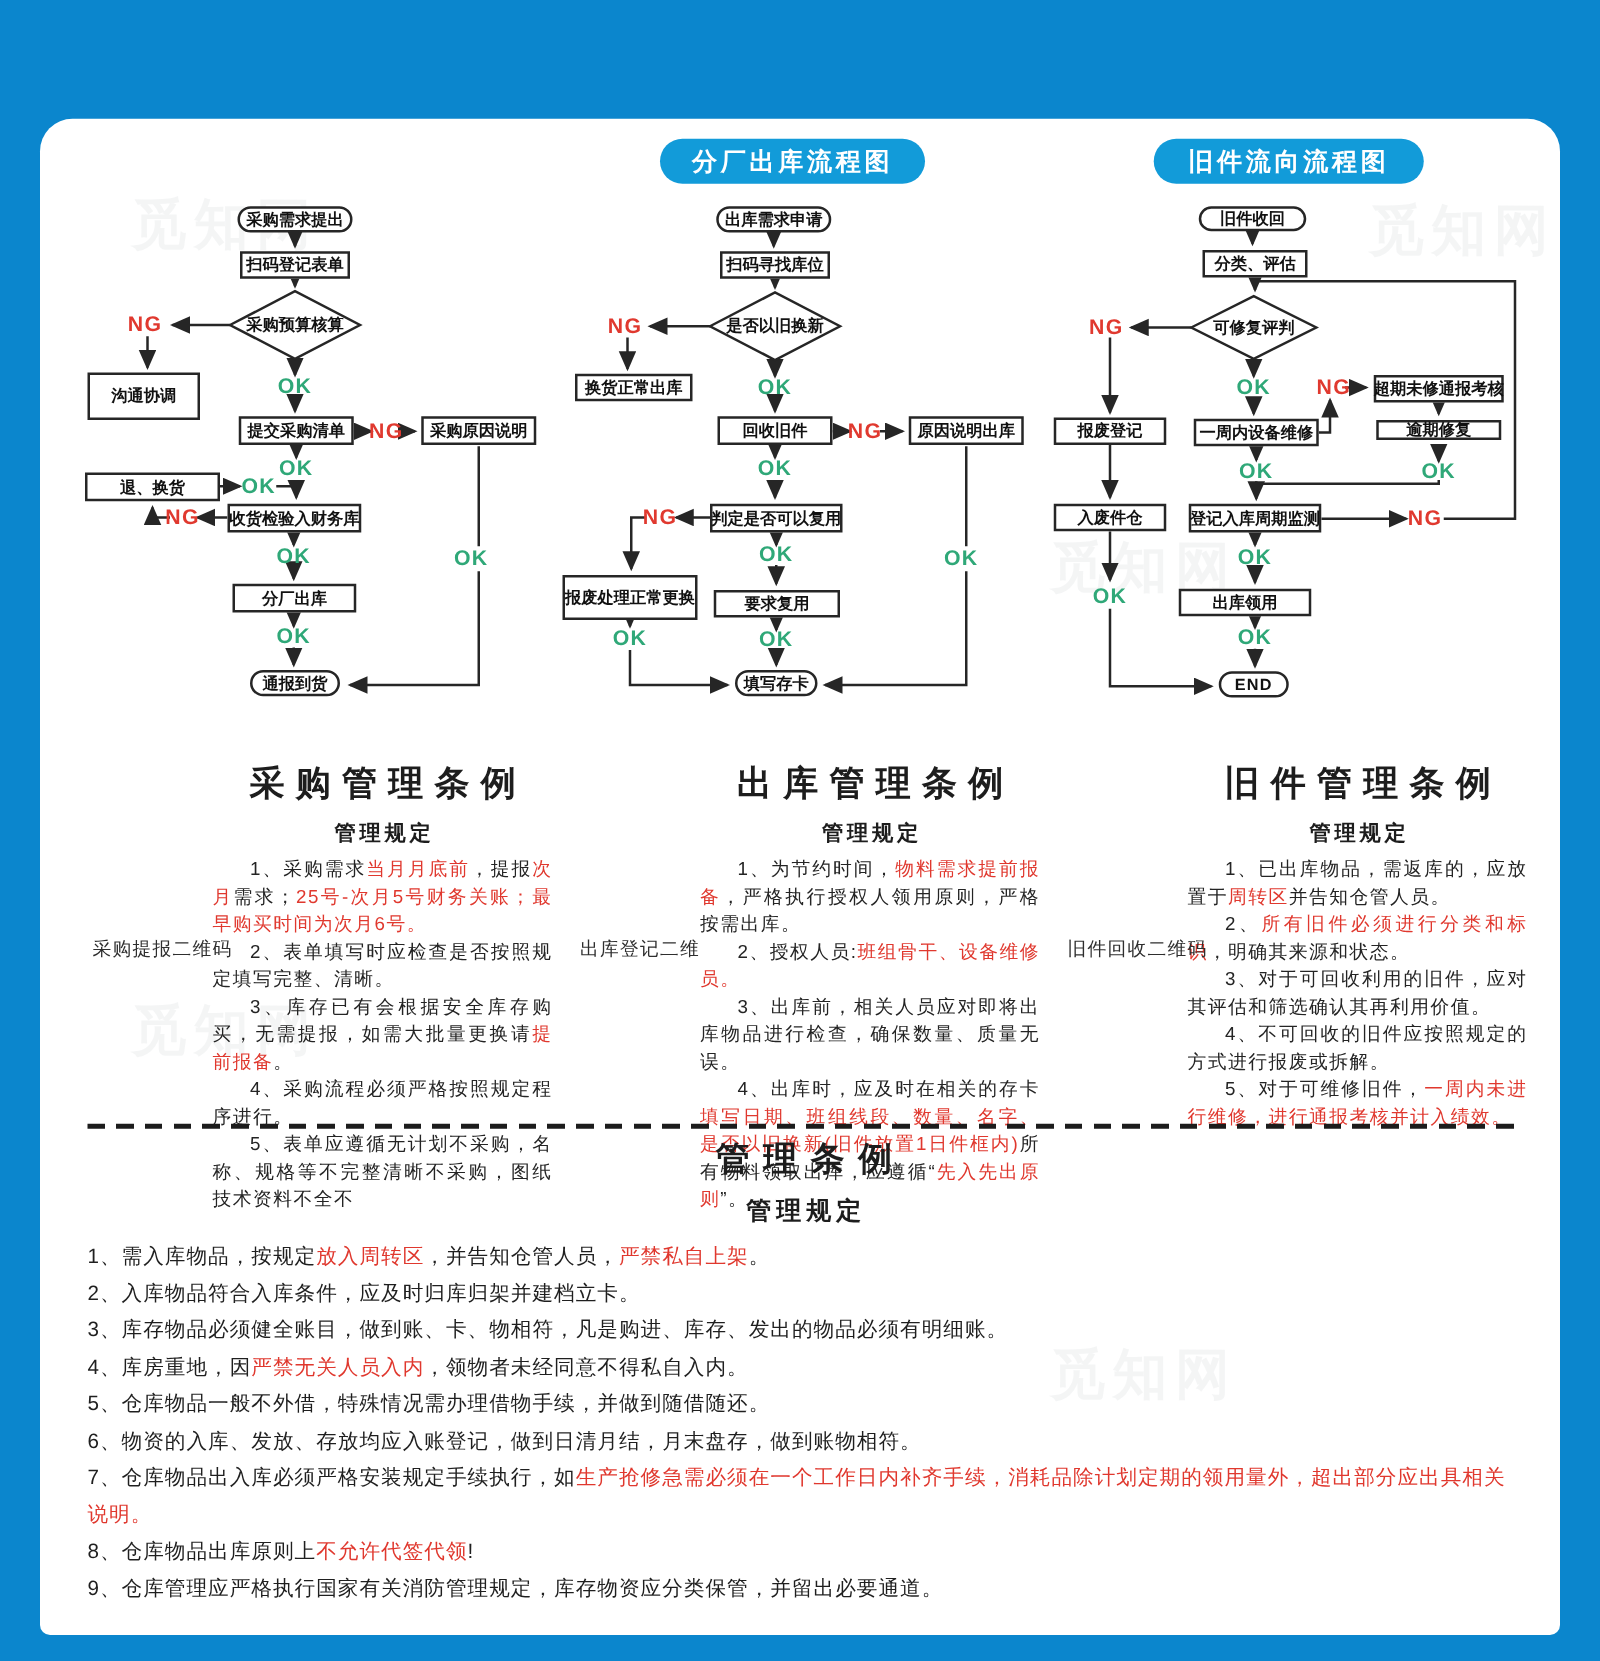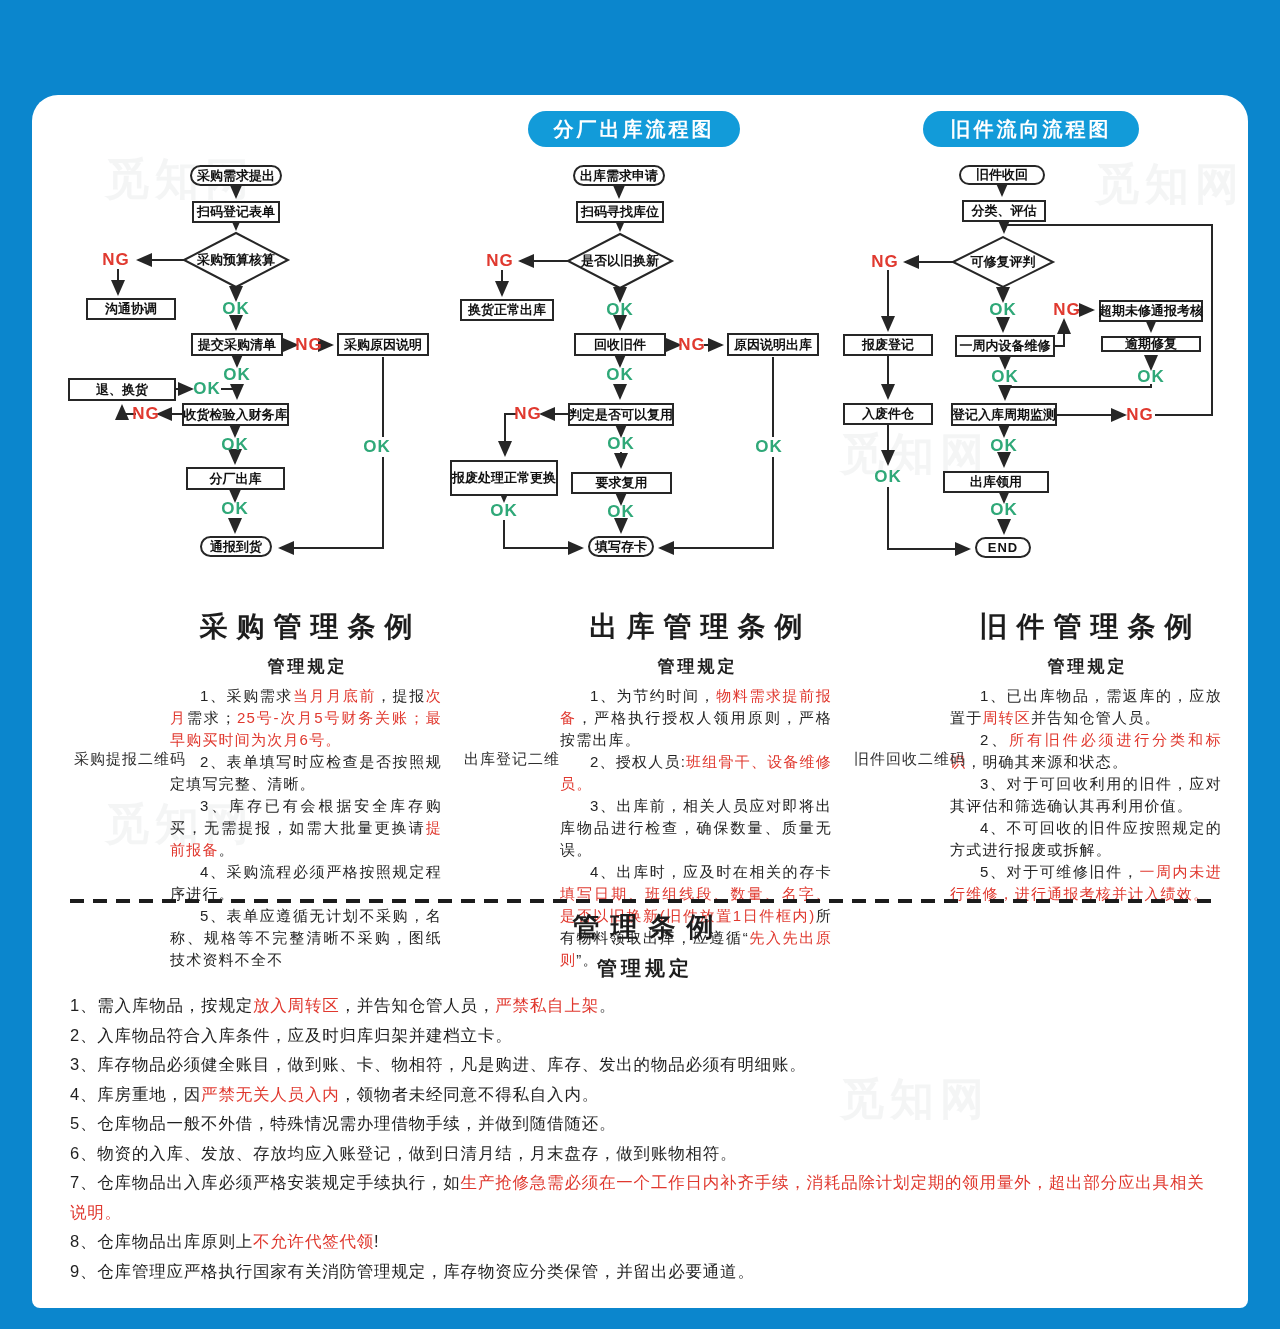--- a/index.html
+++ b/index.html
@@ -74,21 +74,21 @@
         <path d="M175,349 V358" marker-end="url(#a1)"></path>
         <path d="M175,386 V396" marker-end="url(#a1)"></path>
         <path d="M175,413 V427" marker-end="url(#a1)"></path>
         <path d="M323,252 V443 H220" marker-end="url(#a1)"></path>
         <polygon class="dshape" points="124,155 176,128 228,155 176,182"></polygon>
       </g>
     </svg>
     <div class="fc-node term" style="left:130px;top:60px;width:92px;height:21px;">采购需求提出</div>
     <div class="fc-node" style="left:132px;top:96px;width:88px;height:22px;">扫码登记表单</div>
     <div class="fc-dlabel" style="left:176px;top:155px;">采购预算核算</div>
-    <div class="fc-node" style="left:26px;top:193px;width:90px;height:22px;">沟通协调</div>
+    <div class="fc-node" style="left:10px;top:193px;width:90px;height:38px;">沟通协调</div>
     <div class="fc-node" style="left:131px;top:228px;width:92px;height:23px;">提交采购清单</div>
     <div class="fc-node" style="left:277px;top:228px;width:92px;height:23px;">采购原因说明</div>
     <div class="fc-node" style="left:8px;top:273px;width:108px;height:23px;">退、换货</div>
     <div class="fc-node" style="left:122px;top:298px;width:107px;height:23px;">收货检验入财务库</div>
     <div class="fc-node" style="left:126px;top:362px;width:99px;height:23px;">分厂出库</div>
     <div class="fc-node term" style="left:140px;top:431px;width:72px;height:21px;">通报到货</div>
     <div class="fc-tag ng" style="left:56px;top:155px;">NG</div>
     <div class="fc-tag ok" style="left:176px;top:204px;">OK</div>
     <div class="fc-tag ng" style="left:249px;top:240px;">NG</div>
     <div class="fc-tag ok" style="left:177px;top:270px;">OK</div>

